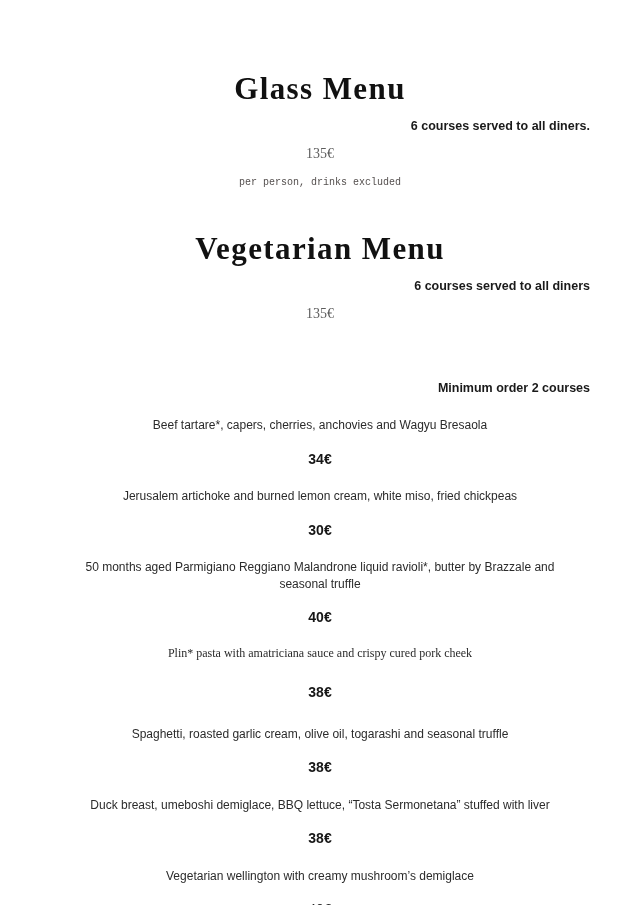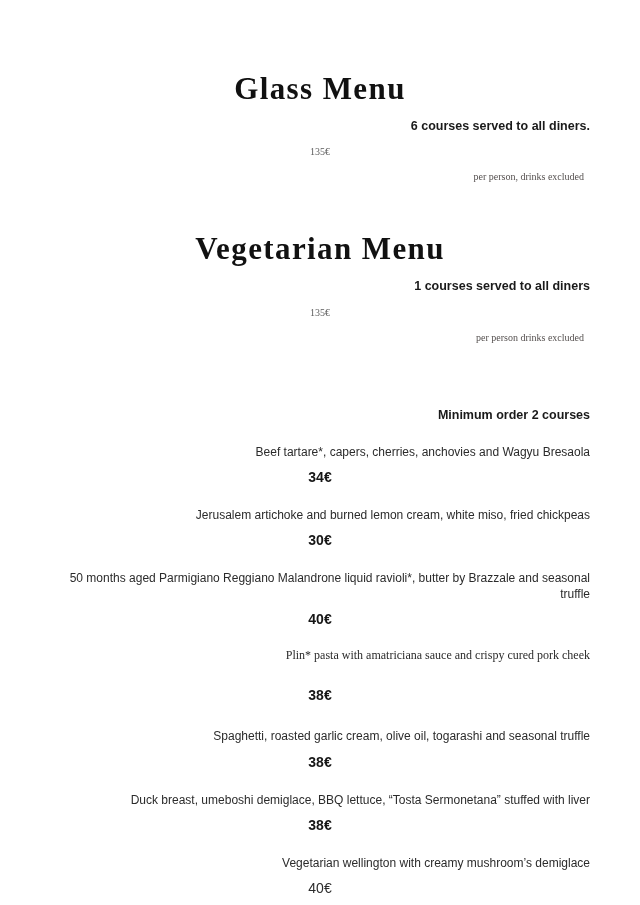--- a/index.html
+++ b/index.html
@@ -39,32 +39,32 @@
     font-family: "Liberation Sans", sans-serif;
     font-weight: bold;
     font-size: 12.5px;
     text-align: right;
     color: #1a1a1a;
     margin: 0;
     line-height: 1.3;
   }
   .menu-price {
     font-family: "Liberation Serif", serif;
-    font-size: 10px;
+    font-size: 14px;
     text-align: center;
     color: #5d5d5d;
     margin: 0;
     line-height: 1.3;
   }
   .menu-note {
-    font-family: Liberation Serif, serif;
+    font-family: Liberation Mono, monospace;
     font-size: 10px;
-    text-align: right;
+    text-align: center;
     color: #55504f;
-    margin: 6px;
+    margin: 0;
     line-height: 1.3;
   }
 
   
   .section-glass { padding-top: 72px; }
   .section-glass .menu-subtitle { margin-top: 12px; }
   .section-glass .menu-price { margin-top: 11px; }
   .section-glass .menu-note { margin-top: 12px; }
 
   .section-veg { padding-top: 43px; }
@@ -78,24 +78,24 @@
   
   .carte-list {
     margin: 0;
     padding: 0;
     list-style: none;
   }
   .dish {
     font-family: "Liberation Sans", sans-serif;
     font-size: 12px;
     font-weight: normal;
-    text-align: right;
+    text-align: center;
     color: #2b2b2b;
     line-height: 1.35;
-    margin: 0;
+    margin: 16px;
   }
   .dish-price {
     font-family: "Liberation Sans", sans-serif;
     font-size: 14px;
     font-weight: bold;
     text-align: center;
     color: #161616;
     line-height: 1.35;
     margin: 0;
   }
@@ -119,23 +119,22 @@
 
   <section class="section-glass">
     <h1 class="menu-title">Glass Menu</h1>
     <p class="menu-subtitle">6 courses served to all diners.</p>
     <p class="menu-price">135€</p>
     <p class="menu-note">per person, drinks excluded</p>
   </section>
 
   <section class="section-veg">
     <h1 class="menu-title">Vegetarian Menu</h1>
-    <p class="menu-subtitle">1 courses served to all diners</p>
+    <p class="menu-subtitle">6 courses served to all diners</p>
     <p class="menu-price">135€</p>
-    <p class="menu-note">per person drinks excluded</p>
   </section>
 
   <section class="section-carte">
     <p class="menu-subtitle">Minimum order 2 courses</p>
 
     <ul class="carte-list" id="carte-list">
         <li class="carte-item">
           <p class="dish">Beef tartare*, capers, cherries, anchovies and Wagyu Bresaola</p>
           <p class="dish-price">34€</p>
         </li>

